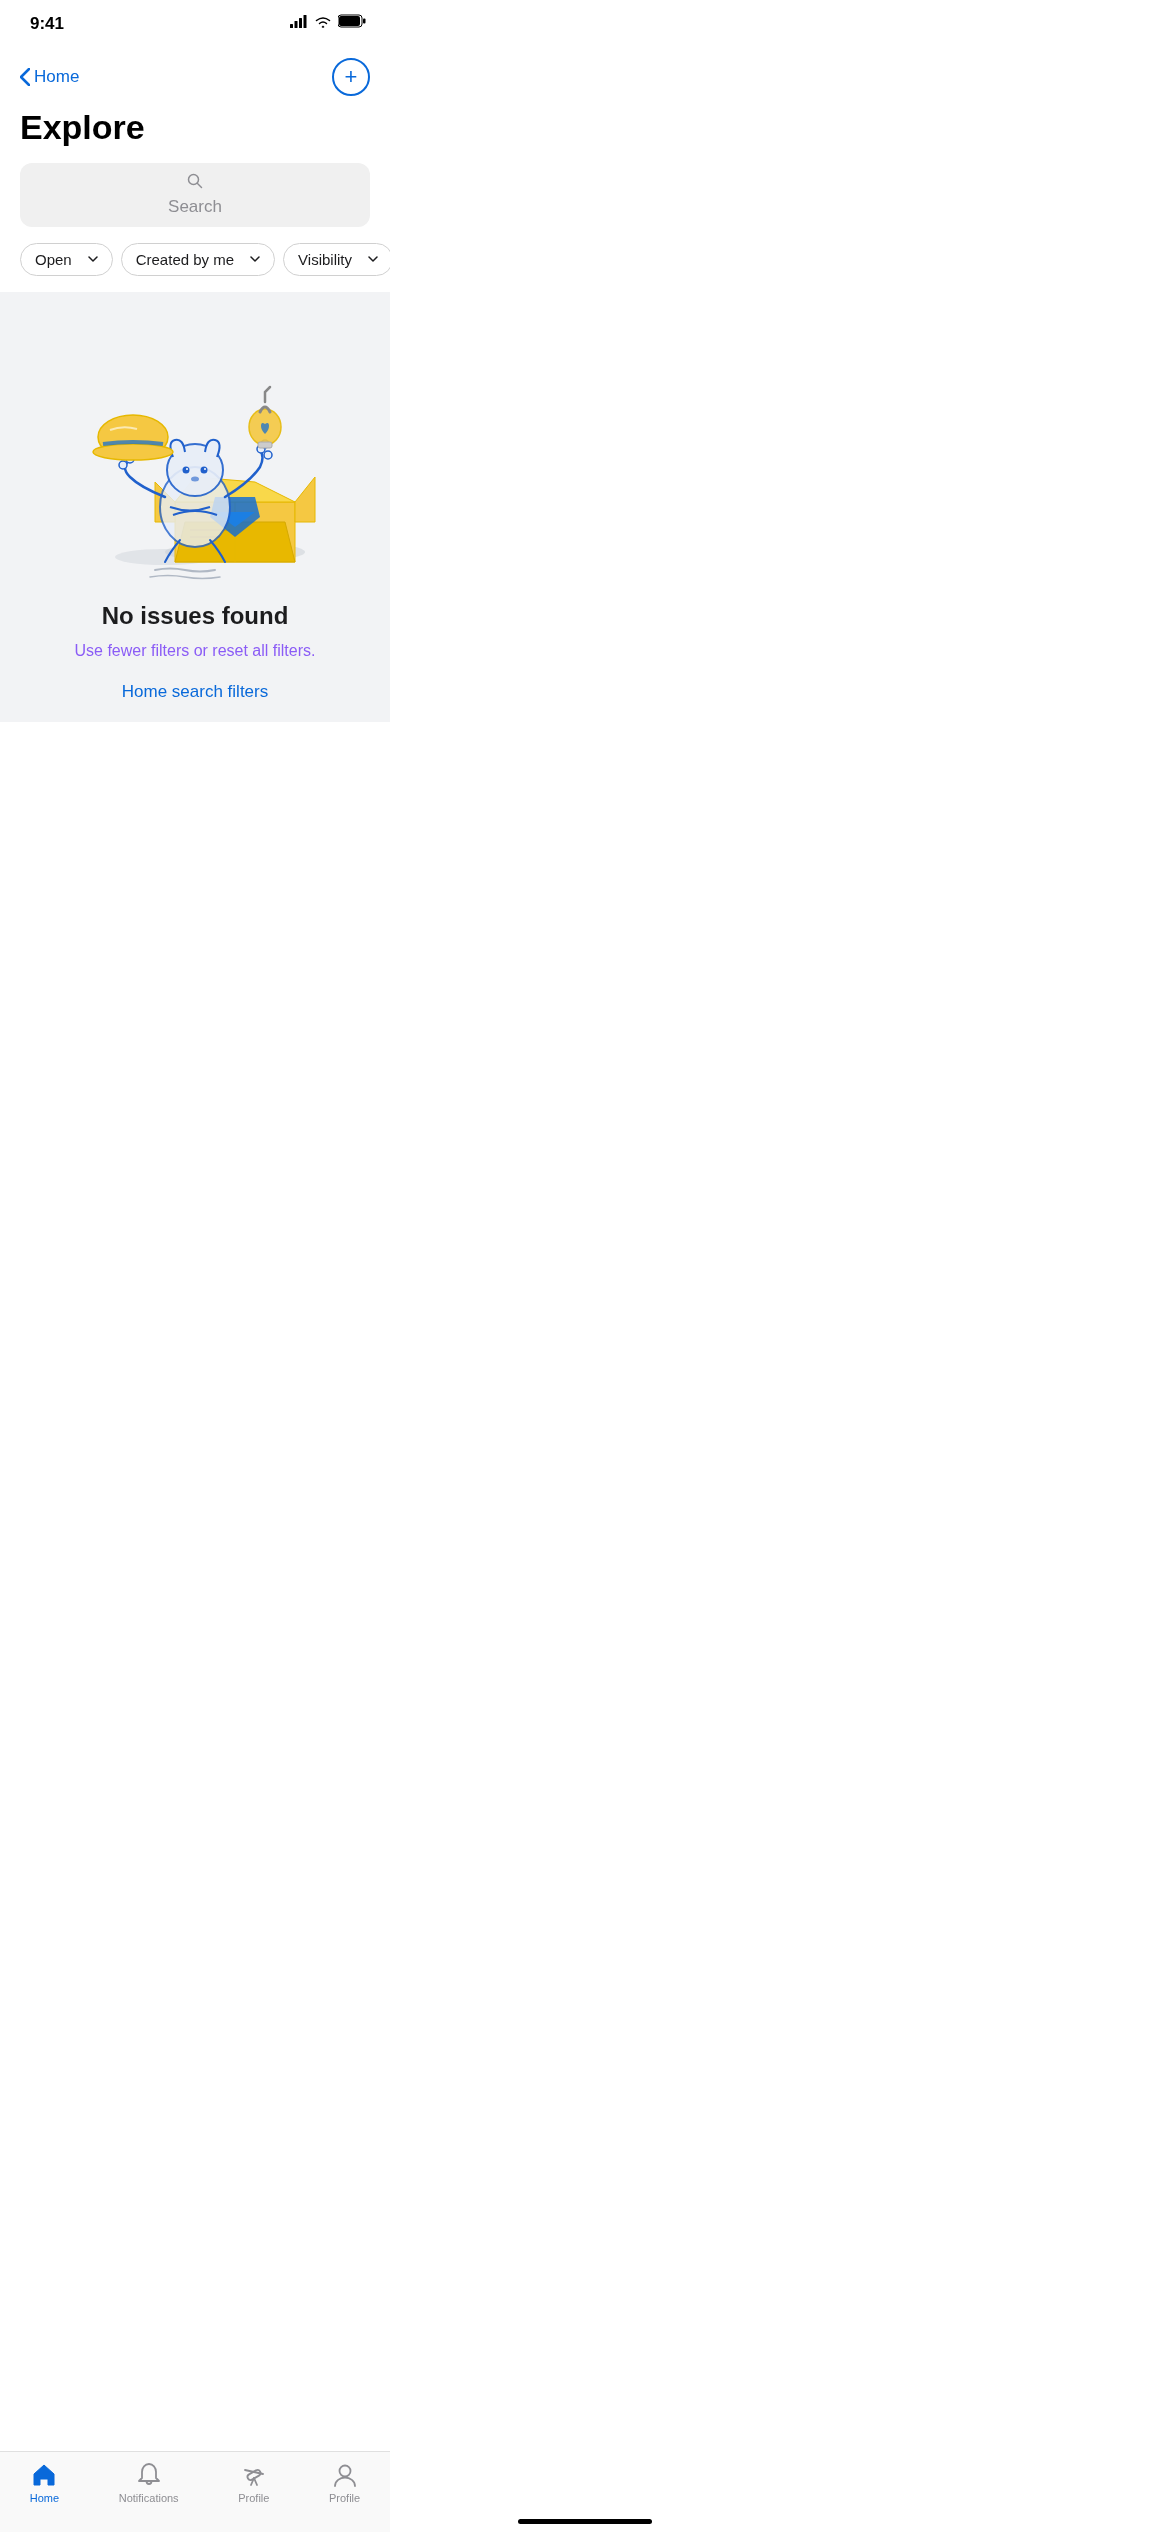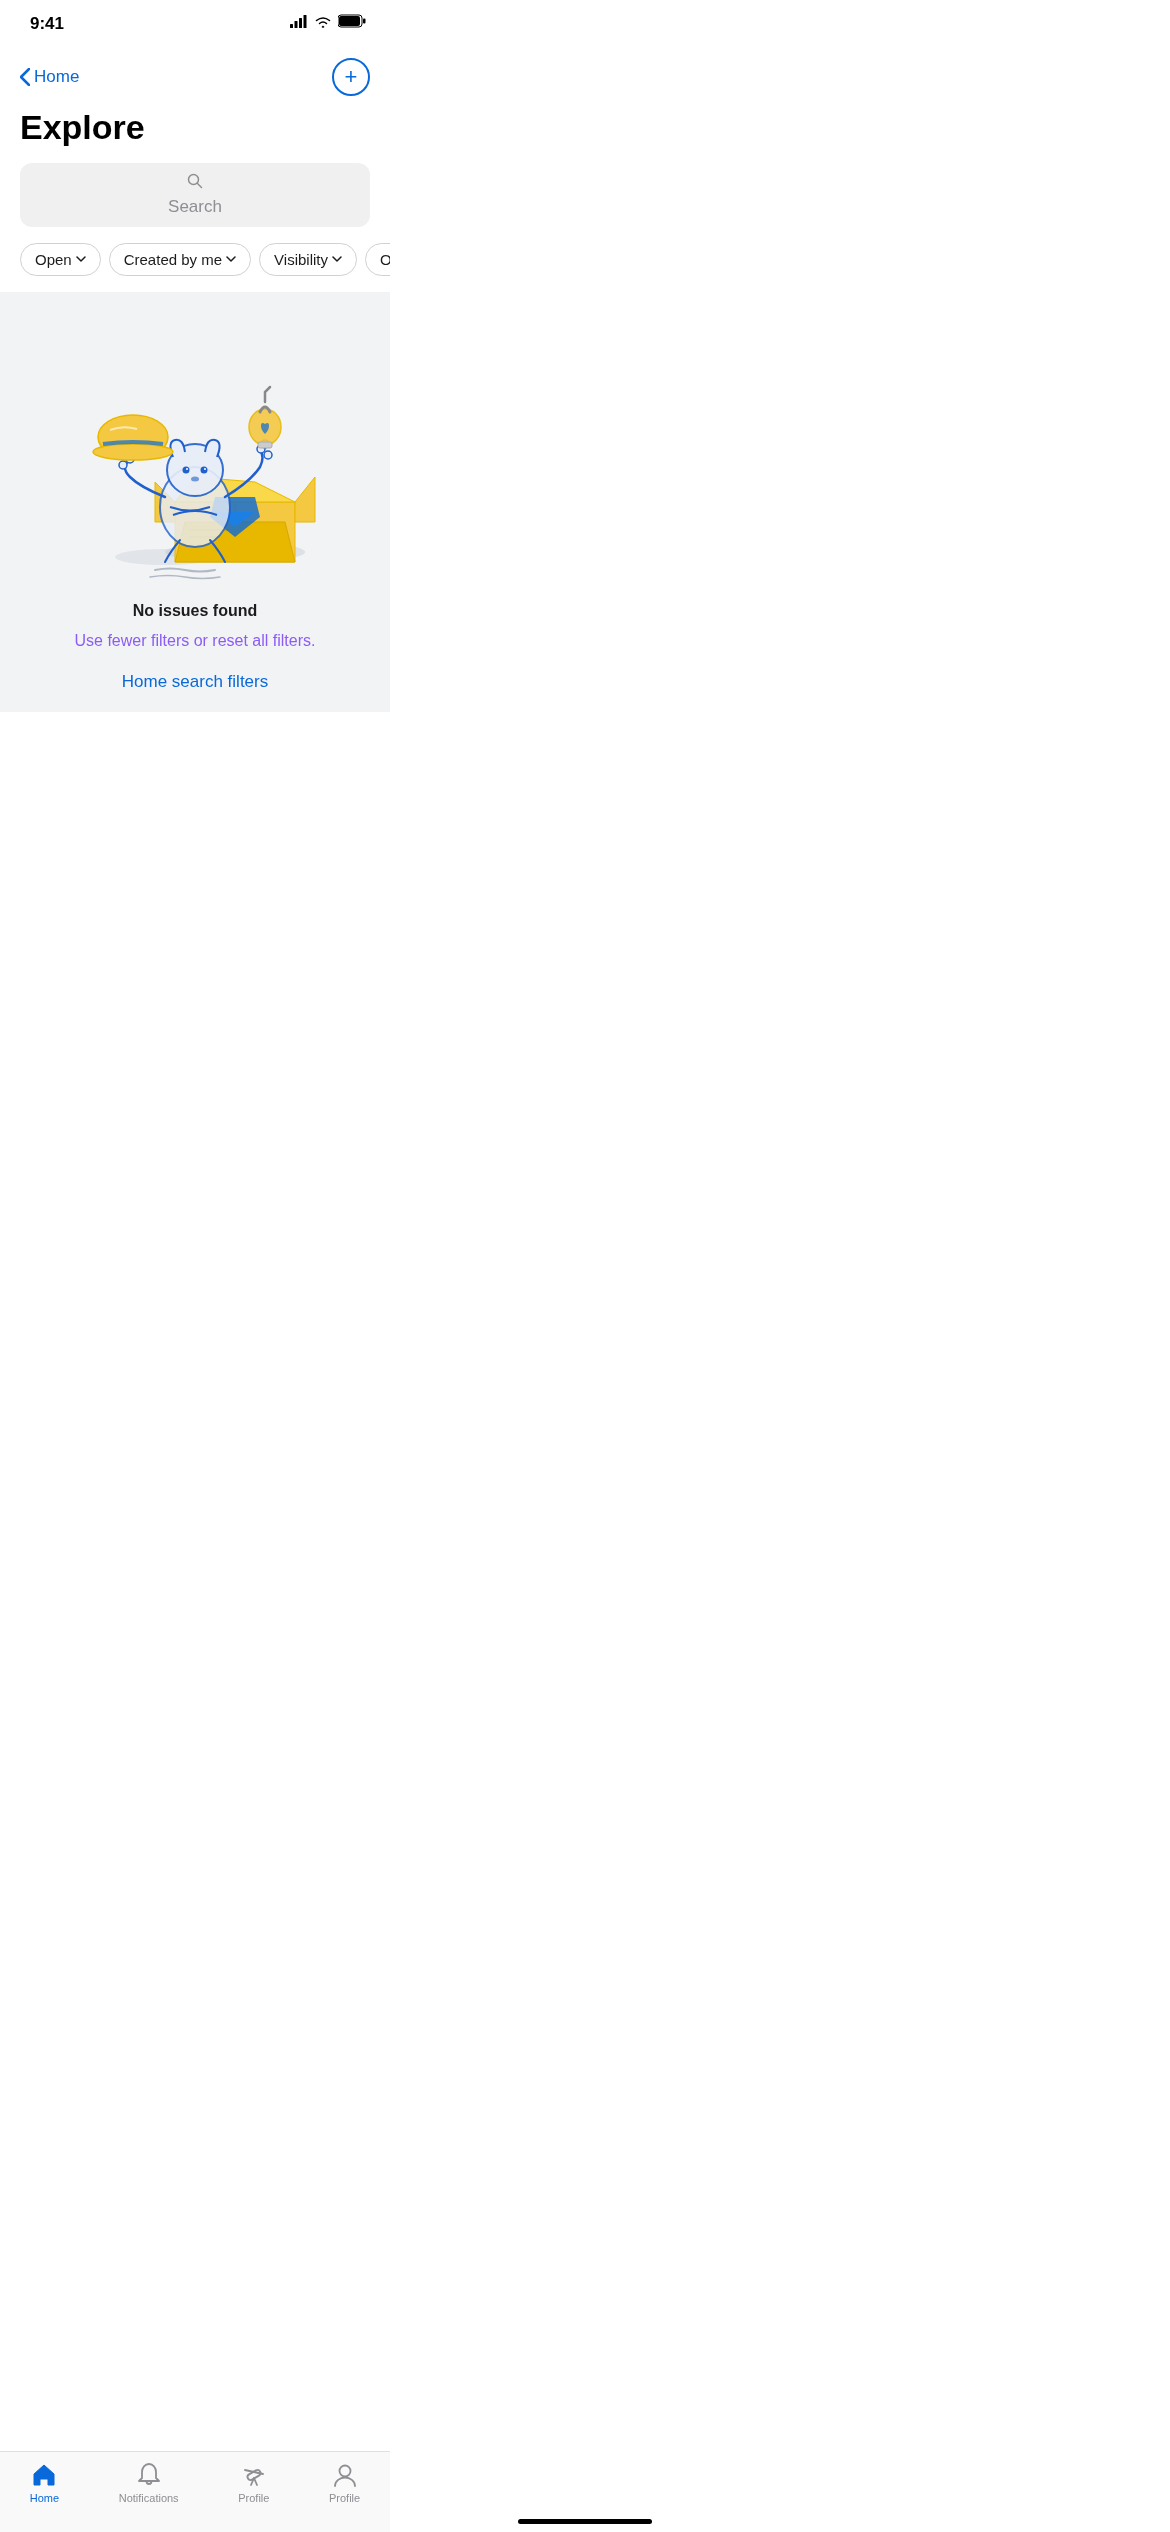--- a/index.html
+++ b/index.html
@@ -90,21 +90,21 @@
       display: flex;
       gap: 8px;
       padding: 0 20px 0 20px;
       overflow-x: auto;
       scrollbar-width: none;
     }
     .filter-row::-webkit-scrollbar { display: none; }
     .filter-pill {
       display: flex;
       align-items: center;
-      gap: 4px;
+      gap: 16px;
       border: 1.5px solid #d0d0d0;
       border-radius: 20px;
       padding: 7px 14px;
       font-size: 15px;
       color: #1c1c1e;
       white-space: nowrap;
       cursor: pointer;
       background: white;
     }
 
@@ -121,21 +121,21 @@
     }
 
     .illustration-container {
       width: 280px;
       height: 260px;
       position: relative;
       margin-bottom: 20px;
     }
 
     .empty-title {
-      font-size: 16px;
+      font-size: 24px;
       font-weight: 700;
       color: #1c1c1e;
       text-align: center;
       margin-bottom: 10px;
     }
     .empty-subtitle {
       font-size: 16px;
       color: #8b5cf6;
       text-align: center;
       margin-bottom: 20px;

